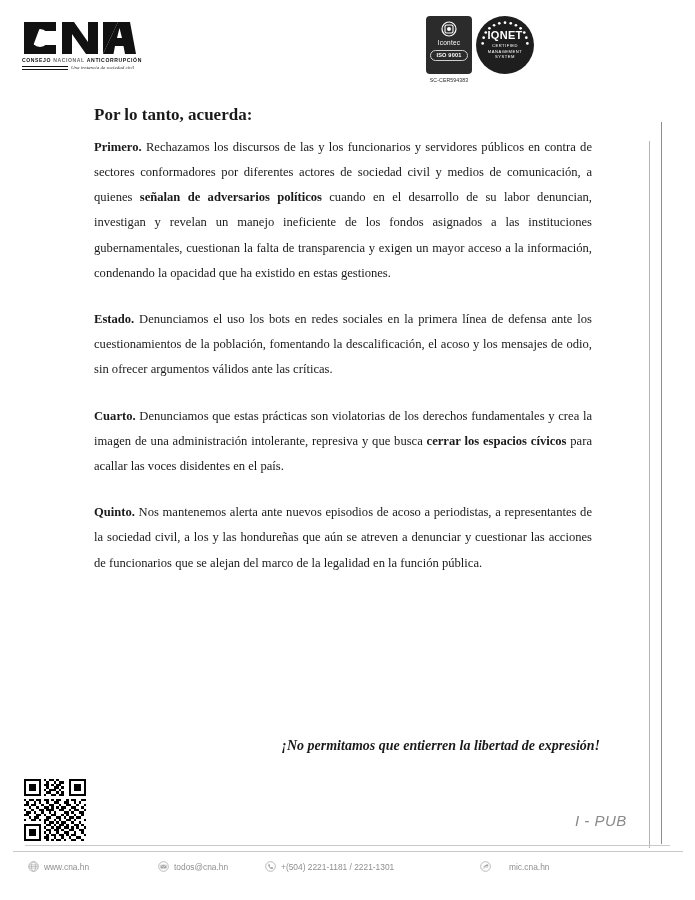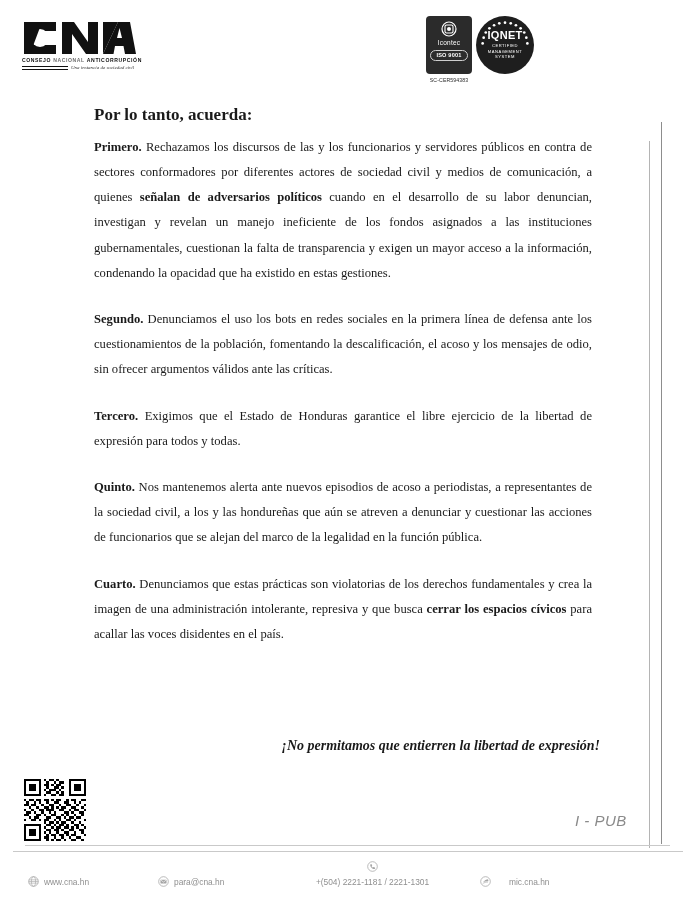--- a/index.html
+++ b/index.html
@@ -247,21 +247,21 @@
     display: flex;
     align-items: center;
     gap: 5px;
     font-family: "Liberation Sans", sans-serif;
     font-size: 8.4px;
     color: #8f8f8f;
     white-space: nowrap;
   }
   .f-item.i1 { width: 130px; }
   .f-item.i2 { width: 107px; }
-  .f-item.i3 { width: 215px; flex-direction: column; }
+  .f-item.i3 { width: 215px; }
   .f-item.i4 { width: 120px; gap: 18px; }
   .f-icon { flex: 0 0 auto; display: block; }
 </style>
 </head>
 <body>
 
 <div class="header">
 
   <div class="cna-logo">
     <svg class="cna-mark" width="115" height="36" viewBox="0 0 115 36">
@@ -335,33 +335,30 @@
 </div>
 
 <div class="doc-body">
   <p class="lede">Por lo tanto, acuerda:</p>
 
   <p class="clause">
     <span class="num">Primero.</span><span> Rechazamos los discursos de las y los funcionarios y servidores públicos en contra de sectores conformadores por diferentes actores de sociedad civil y medios de comunicación, a quienes </span><span class="em">señalan de adversarios políticos</span><span> cuando en el desarrollo de su labor denuncian, investigan y revelan un manejo ineficiente de los fondos asignados a las instituciones gubernamentales, cuestionan la falta de transparencia y exigen un mayor acceso a la información, condenando la opacidad que ha existido en estas gestiones.</span>
   </p>
 
   <p class="clause">
-    <span class="num">Segundo.</span><span> Denunciamos el uso los bots en redes sociales en la primera línea de defensa ante los cuestionamientos de la población, fomentando la descalificación, el acoso y los mensajes de odio, sin ofrecer argumentos válidos ante las críticas.</span><span class="em"></span><span></span>
+    <span class="num">Estado.</span><span> Denunciamos el uso los bots en redes sociales en la primera línea de defensa ante los cuestionamientos de la población, fomentando la descalificación, el acoso y los mensajes de odio, sin ofrecer argumentos válidos ante las críticas.</span><span class="em"></span><span></span>
   </p>
 
+
   <p class="clause">
-    <span class="num">Tercero.</span><span> Exigimos que el Estado de Honduras garantice el libre ejercicio de la libertad de expresión para todos y todas.</span><span class="em"></span><span></span>
+    <span class="num">Cuarto.</span><span> Denunciamos que estas prácticas son violatorias de los derechos fundamentales y crea la imagen de una administración intolerante, represiva y que busca </span><span class="em">cerrar los espacios cívicos</span><span> para acallar las voces disidentes en el país.</span>
   </p>
 
   <p class="clause">
     <span class="num">Quinto.</span><span> Nos mantenemos alerta ante nuevos episodios de acoso a periodistas, a representantes de la sociedad civil, a los y las hondureñas que aún se atreven a denunciar y cuestionar las acciones de funcionarios que se alejan del marco de la legalidad en la función pública.</span><span class="em"></span><span></span>
-  </p>
-
-  <p class="clause">
-    <span class="num">Cuarto.</span><span> Denunciamos que estas prácticas son violatorias de los derechos fundamentales y crea la imagen de una administración intolerante, represiva y que busca </span><span class="em">cerrar los espacios cívicos</span><span> para acallar las voces disidentes en el país.</span>
   </p>
 </div>
 
 <div class="slogan">¡No permitamos que entierren la libertad de expresión!</div>
 
 <div class="margin-rule-outer"></div>
 <div class="margin-rule-inner"></div>
 
 <svg class="qr-code" viewBox="0 0 25 25" shape-rendering="crispEdges">
   <rect width="25" height="25" fill="#fff"></rect>
@@ -538,21 +535,21 @@
     </svg>
     <span>www.cna.hn</span>
   </div>
 
   <div class="f-item i2">
     <svg class="f-icon" width="11" height="11" viewBox="0 0 16 16">
       <circle cx="8" cy="8" r="7" fill="none" stroke="#a5a5a5" stroke-width="1.1"></circle>
       <rect x="3.6" y="5.3" width="8.8" height="5.6" rx="0.6" fill="#a5a5a5"></rect>
       <path d="M3.9 5.7 L8 8.9 L12.1 5.7" fill="none" stroke="#fff" stroke-width="0.9"></path>
     </svg>
-    <span>para@cna.hn</span>
+    <span>todos@cna.hn</span>
   </div>
 
   <div class="f-item i3">
     <svg class="f-icon" width="11" height="11" viewBox="0 0 16 16">
       <circle cx="8" cy="8" r="7" fill="none" stroke="#a5a5a5" stroke-width="1.1"></circle>
       <path d="M5.2 4.6c0.7-0.5 1.3-0.2 1.7 0.5l0.5 1c0.2 0.5 0.1 0.8-0.3 1.1l-0.4 0.3c0.4 1 1.1 1.7 2.1 2.1l0.3-0.4c0.3-0.4 0.6-0.5 1.1-0.3l1 0.5c0.7 0.4 1 1 0.5 1.7-0.6 0.8-1.6 0.9-2.7 0.4-1.6-0.7-3.3-2.4-4-4-0.5-1.1-0.4-2.1 0.2-2.9z" fill="#a5a5a5"></path>
     </svg>
     <span>+(504) 2221-1181 / 2221-1301</span>
   </div>
 

